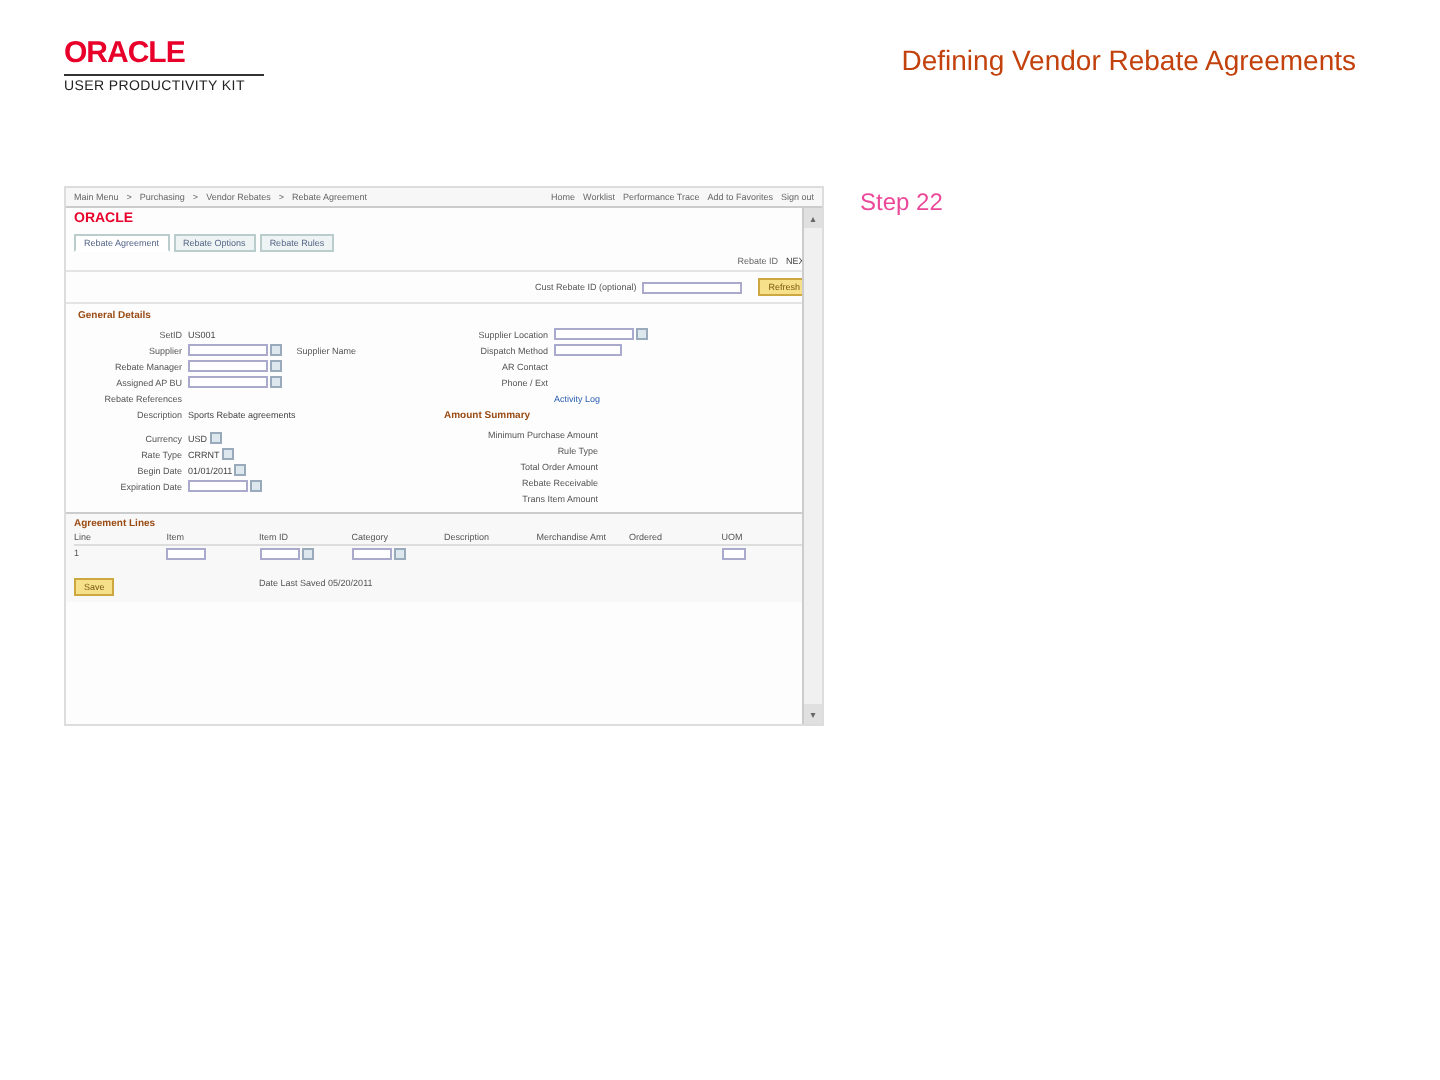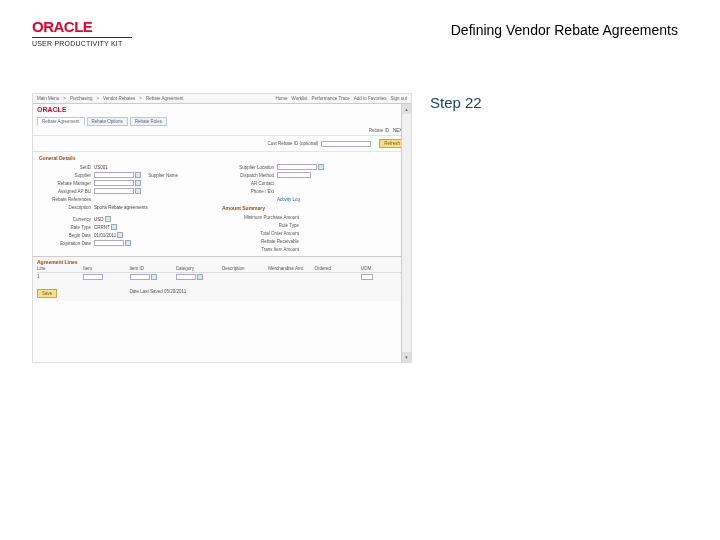--- a/index.html
+++ b/index.html
@@ -29,21 +29,21 @@
     width: 100px;
   }
   .logo-sub {
     font-size: 7px;
     color: #222;
     letter-spacing: 0.2px;
   }
   .header-title {
     margin-left: auto;
     font-size: 14px;
-    color: #000000;
+    color: #c2410c;
     padding-top: 4px;
     padding-right: 10px;
   }
   .content-row {
     display: flex;
     padding: 40px 32px 0 32px;
     gap: 18px;
   }
   .screenshot-box {
     width: 380px;
@@ -170,22 +170,22 @@
     height: 10px;
     background: #e0e0e0;
     display: flex;
     align-items: center;
     justify-content: center;
     font-size: 5px;
     color: #666;
   }
   .instruction-col {
     flex: 1;
-    font-size: 15px;
-    color: #0c4a6e;
+    font-size: 12px;
+    color: #ec4899;
     line-height: 1.35;
   }
   .step-label { margin-bottom: 22px; }
   .instr-text b { font-weight: bold; }
 </style>
 </head>
 <body>
 
 <div class="header">
   <div class="logo-block">

